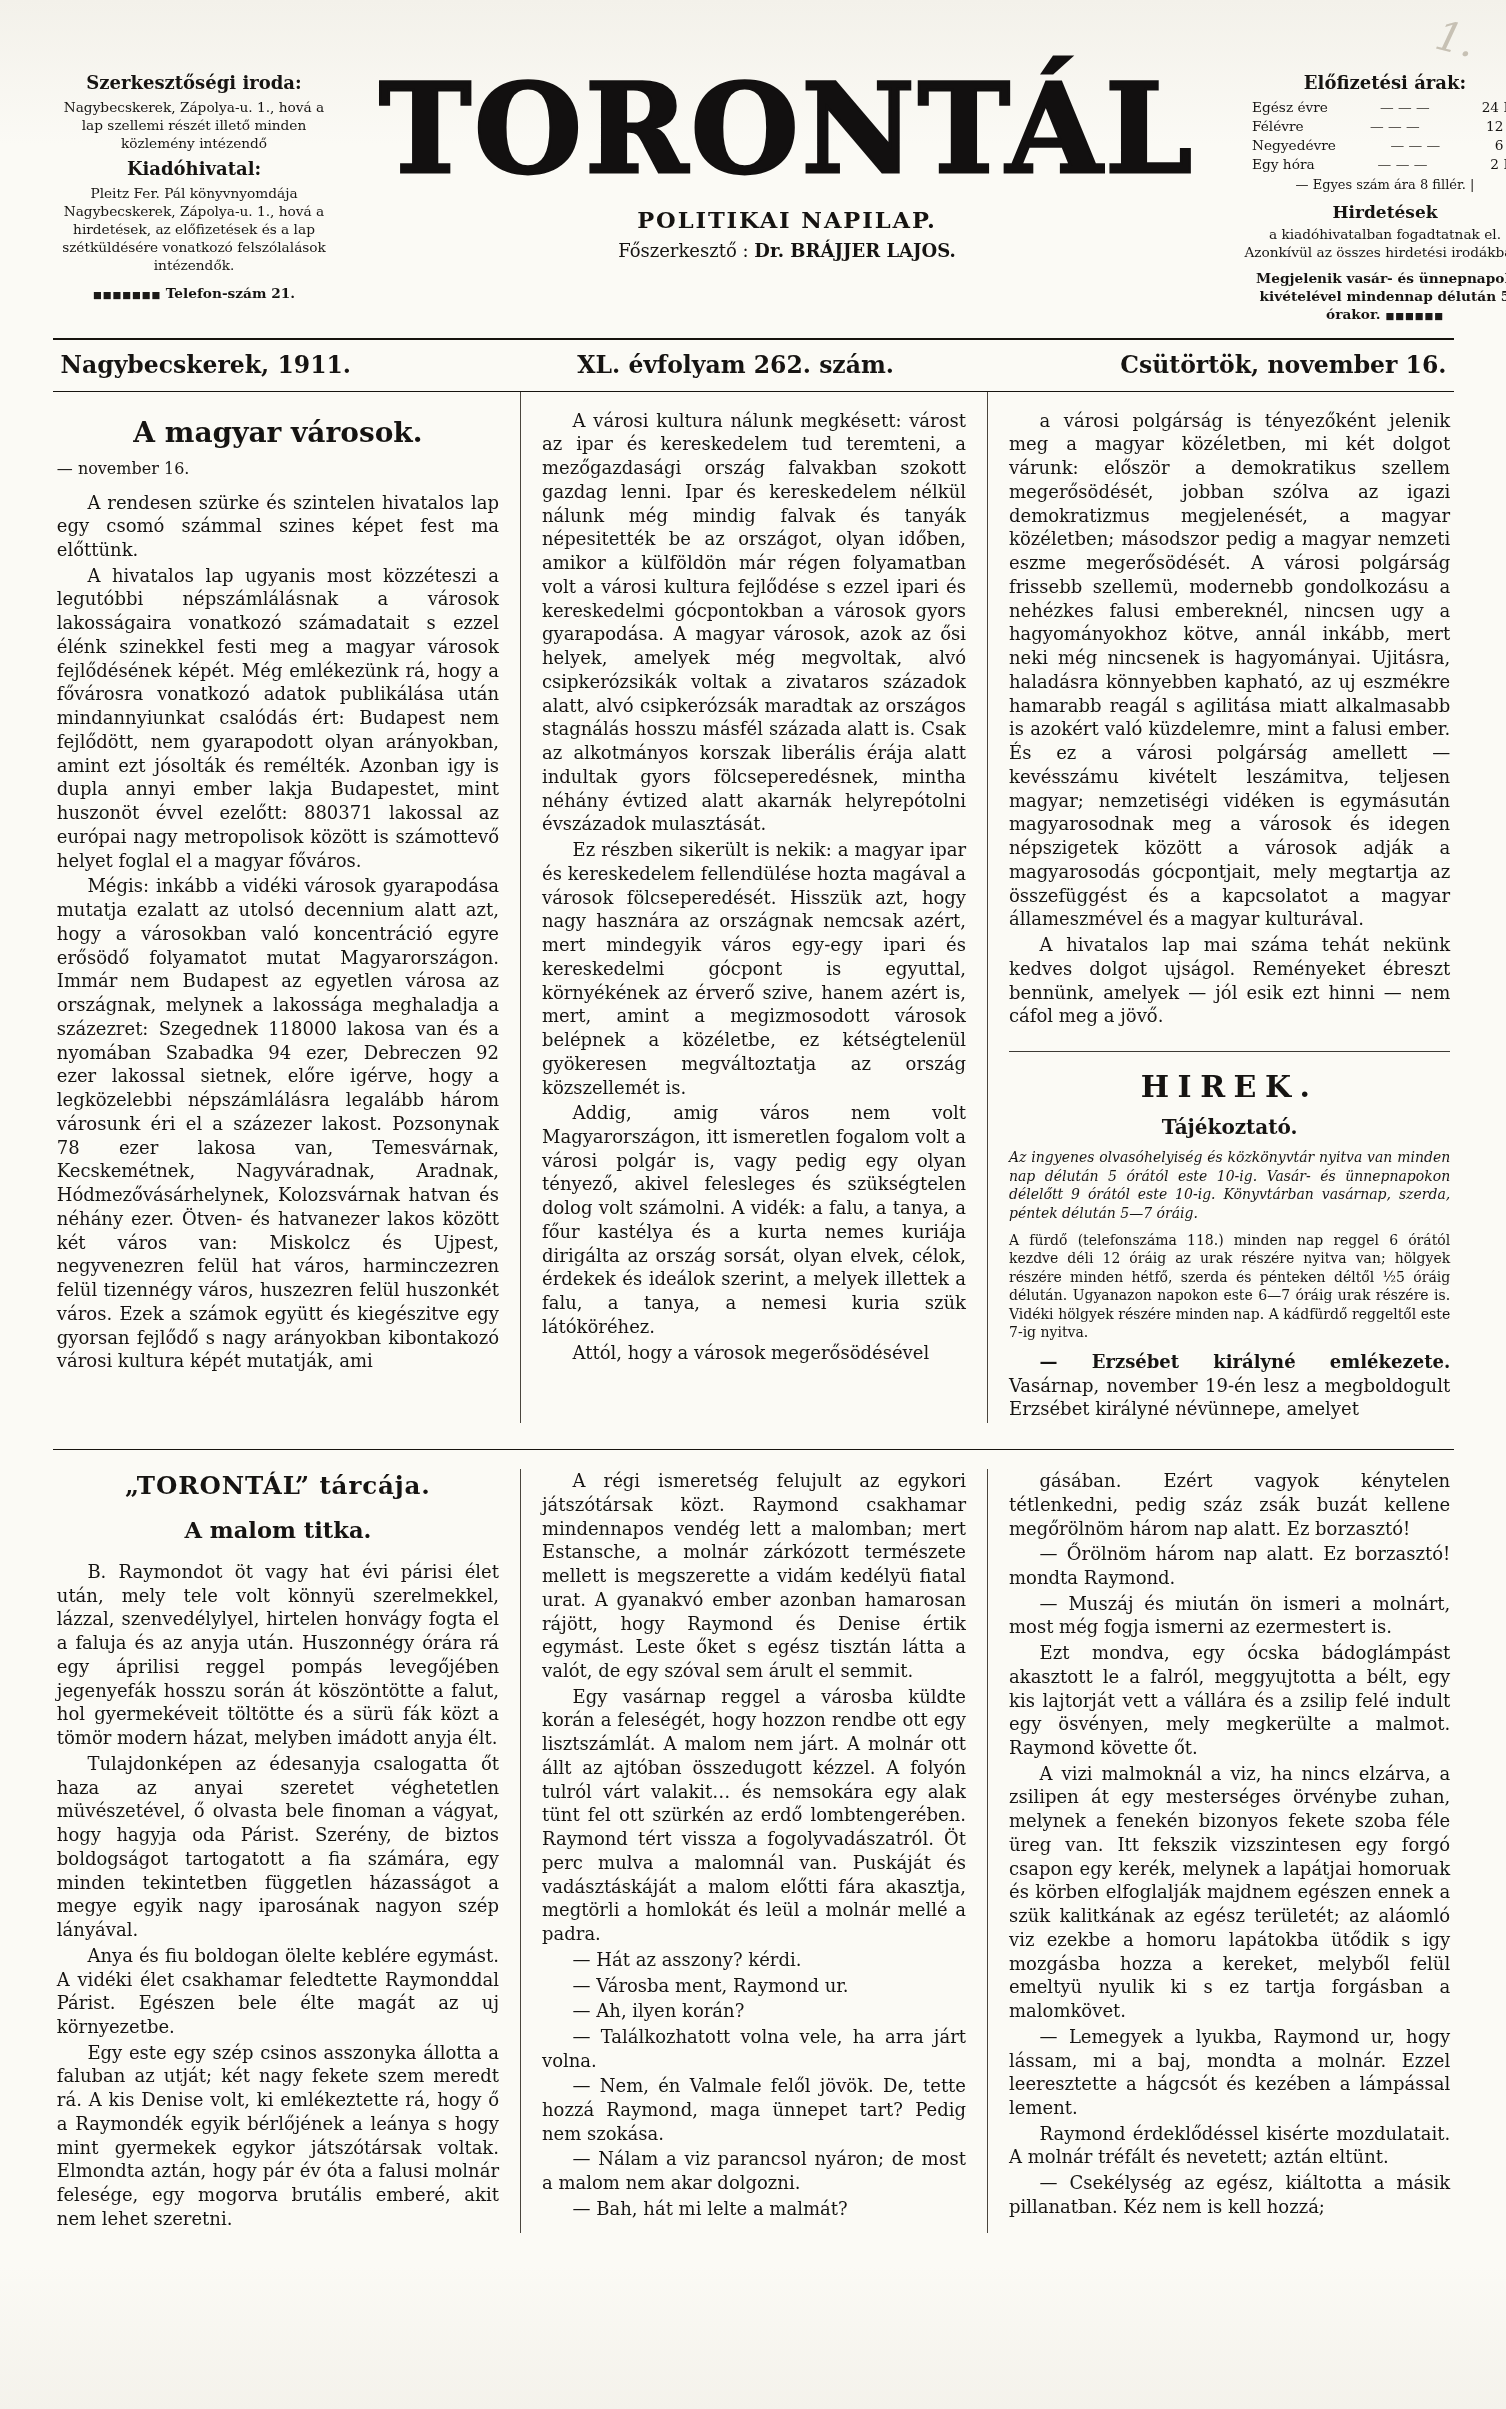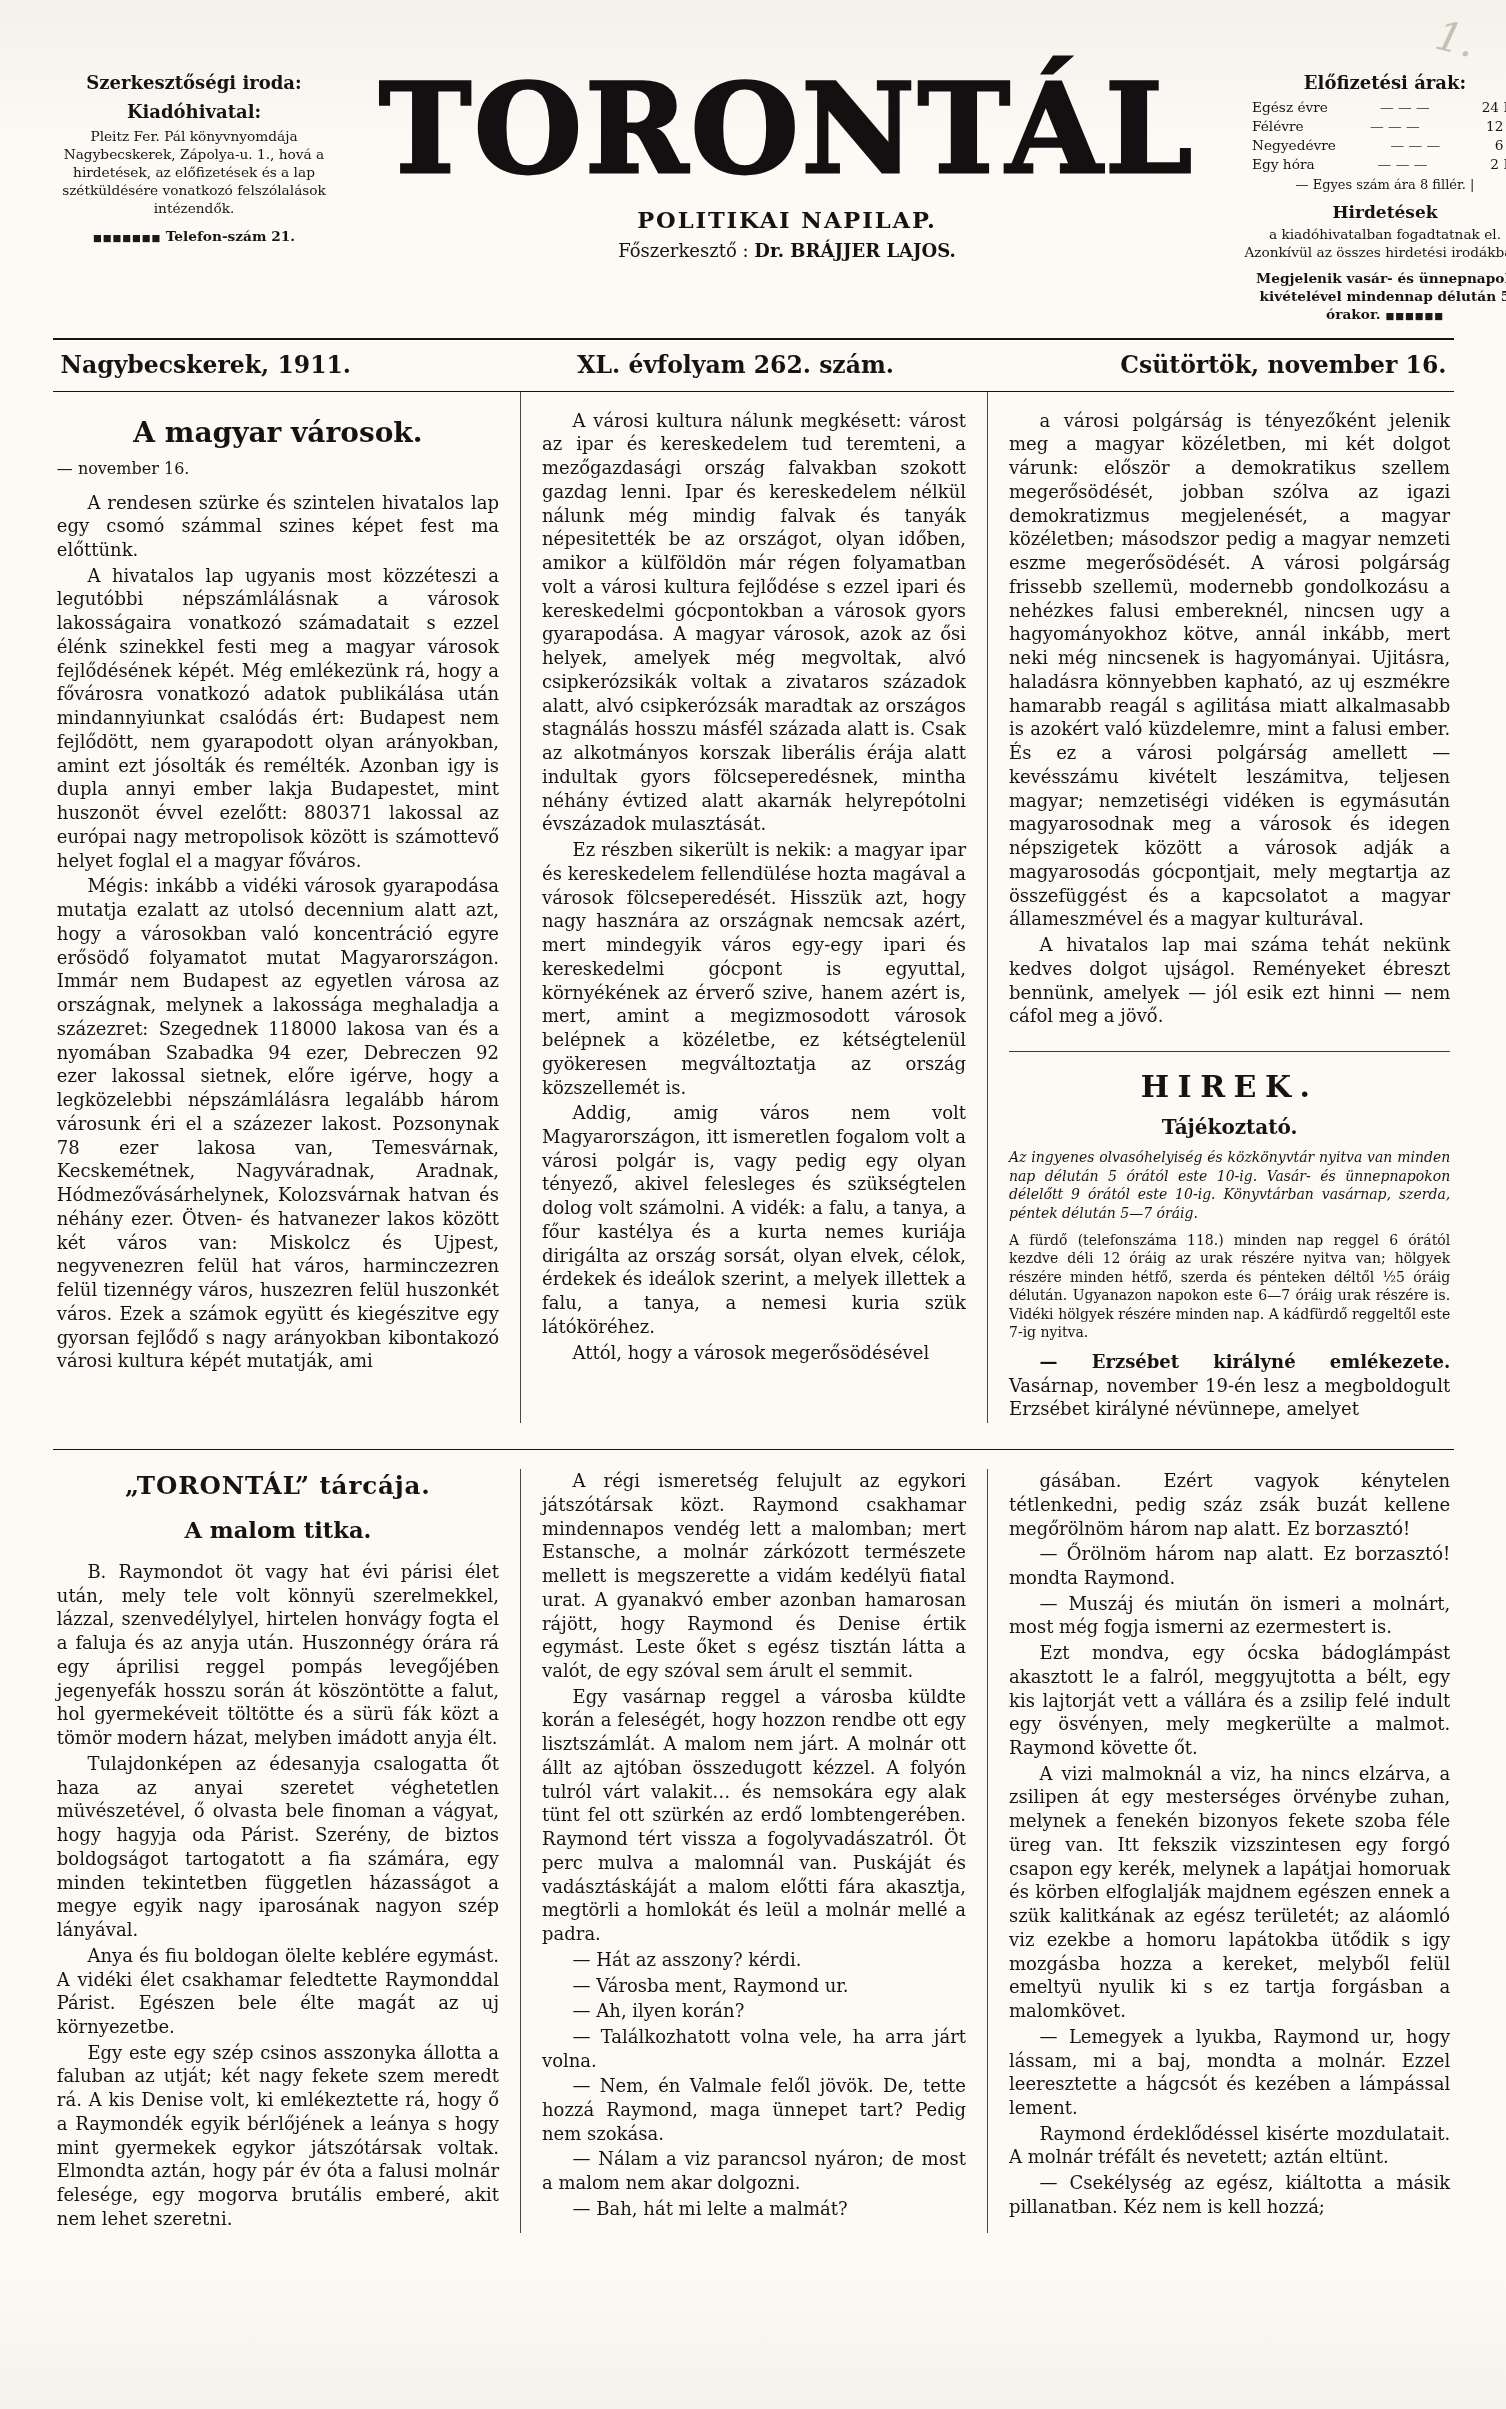--- a/index.html
+++ b/index.html
@@ -83,20 +83,21 @@
 </head>
 <body>
 
 <div class="page">
 
   <div class="pencil">1.</div>
 
   <header class="head">
     <div class="head-left">
       <p class="hl-title">Szerkesztőségi iroda:</p>
+      <p class="hl-text">Nagybecskerek, Zápolya-u. 1., hová a lap szellemi részét illető minden közlemény intézendő</p>
       <p class="hl-title">Kiadóhivatal:</p>
       <p class="hl-text">Pleitz Fer. Pál könyvnyomdája Nagybecskerek, Zápolya-u. 1., hová a hirdetések, az előfizetések és a lap szétküldésére vonatkozó felszólalások intézendők.</p>
       <p class="hl-phone"><span class="sq">■■■■■■■</span> <b>Telefon-szám 21.</b></p>
     </div>
 
     <div class="head-center">
       <h1 class="logo">TORONTÁL</h1>
       <p class="subtitle">POLITIKAI NAPILAP.</p>
       <p class="editor"><span>Főszerkesztő : </span><b>Dr. BRÁJJER LAJOS.</b></p>
     </div>

